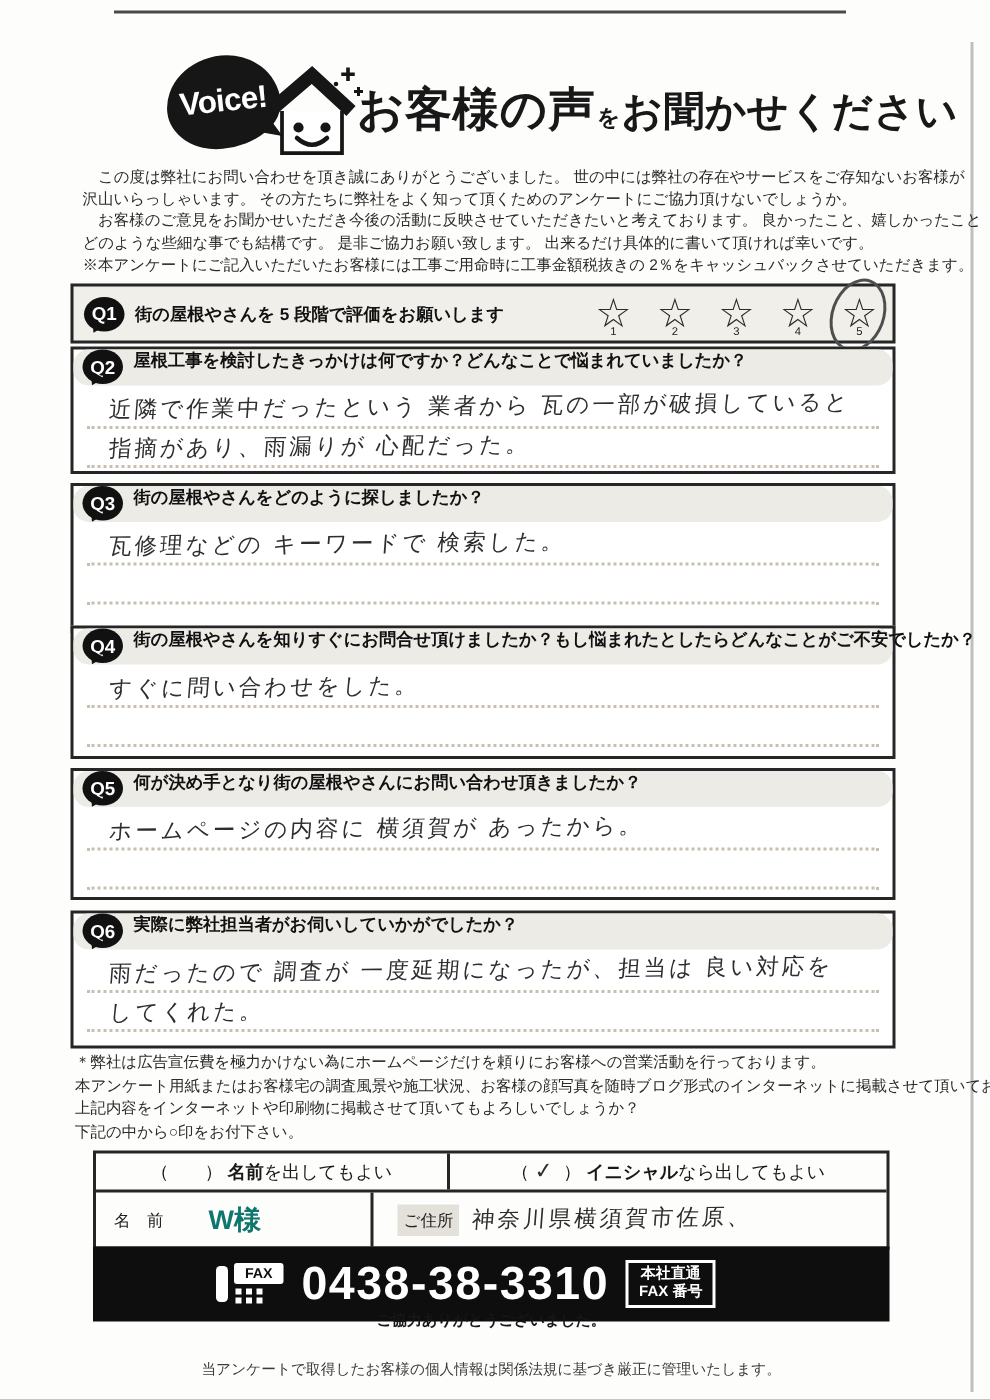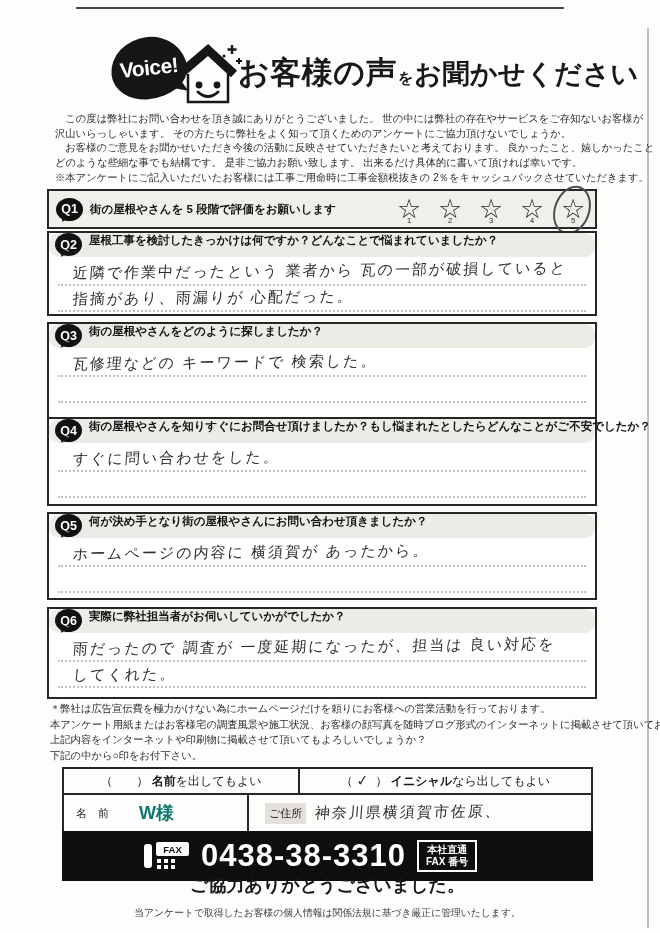--- a/index.html
+++ b/index.html
@@ -108,21 +108,21 @@
   .fax-dots { position:absolute; left:13px; top:17px; display:grid; grid-template-columns:repeat(3,7px); grid-auto-rows:6px; }
   .fax-dots i { width:4px; height:4px; background:#fff; display:block; }
   .fax-number { font-size:31px; font-weight:800; color:#fff; letter-spacing:1px; white-space:nowrap; }
   .fax-note-box {
     border:2px solid #fff; color:#fff; font-size:10px; font-weight:700;
     line-height:12px; text-align:center; padding:2px 7px; white-space:nowrap;
   }
 
   
   .footer-center { position:absolute; left:62px; width:531px; text-align:center; white-space:nowrap; }
-  .thanks  { top:873px; font-size:18px; font-weight:800; color:#161616; }
+  .thanks  { top:873px; font-size:10px; font-weight:800; color:#161616; }
   .company { top:933px; font-size:11.5px; color:#2b2b2b; }
   .privacy { top:907px; font-size:9.8px; color:#3a3a3a; }
 </style>
 </head>
 <body>
 
 <div class="page">
 
   <div class="scan-top"></div>
   <div class="scan-right"></div>

